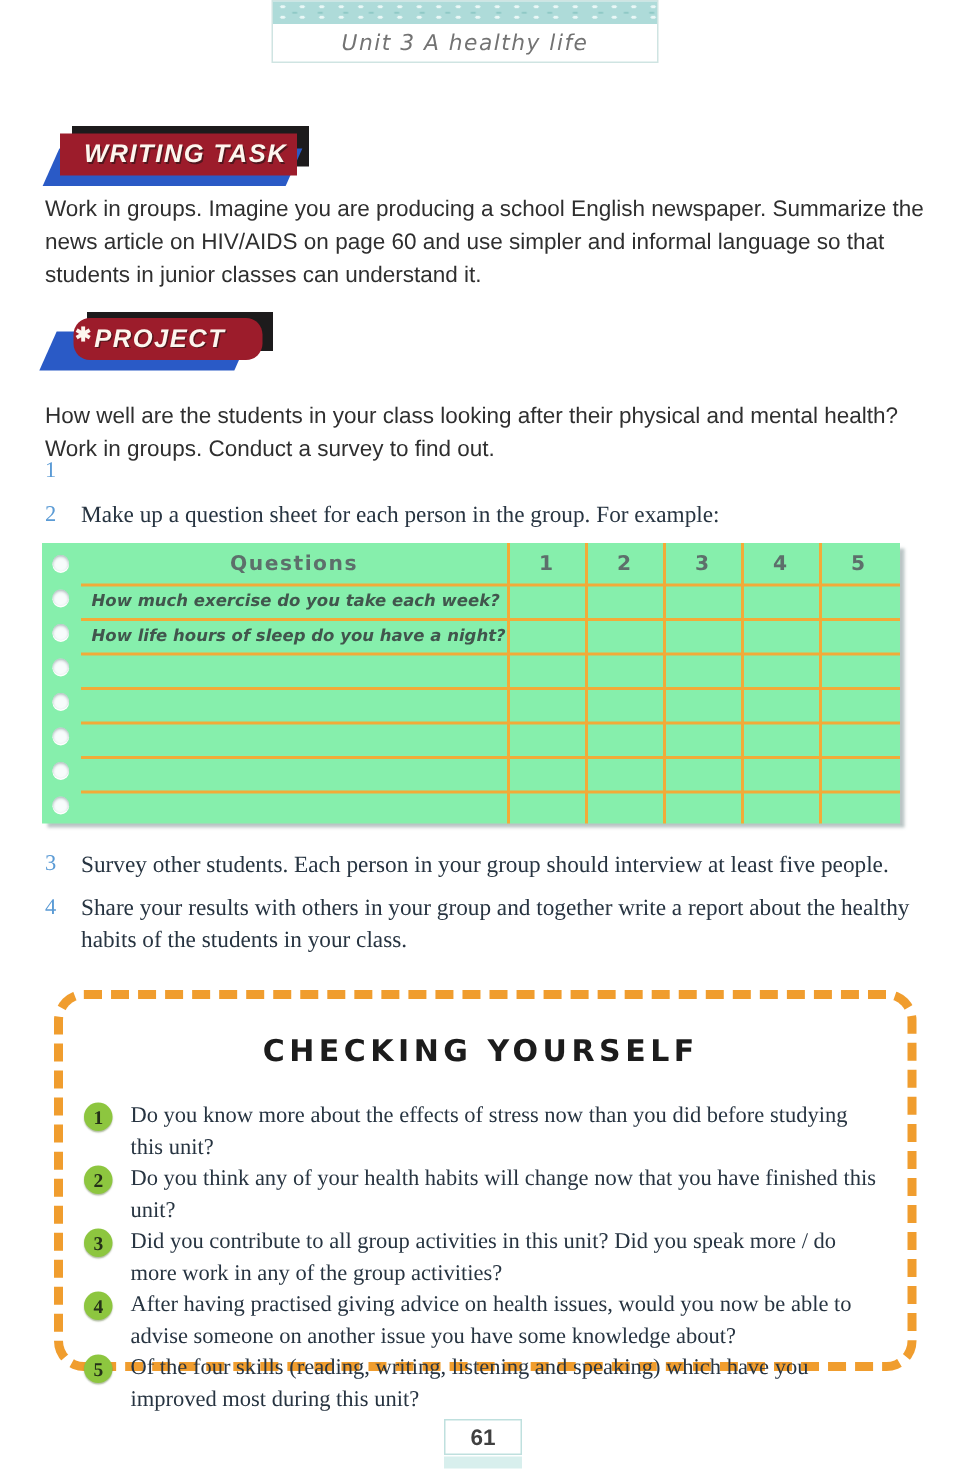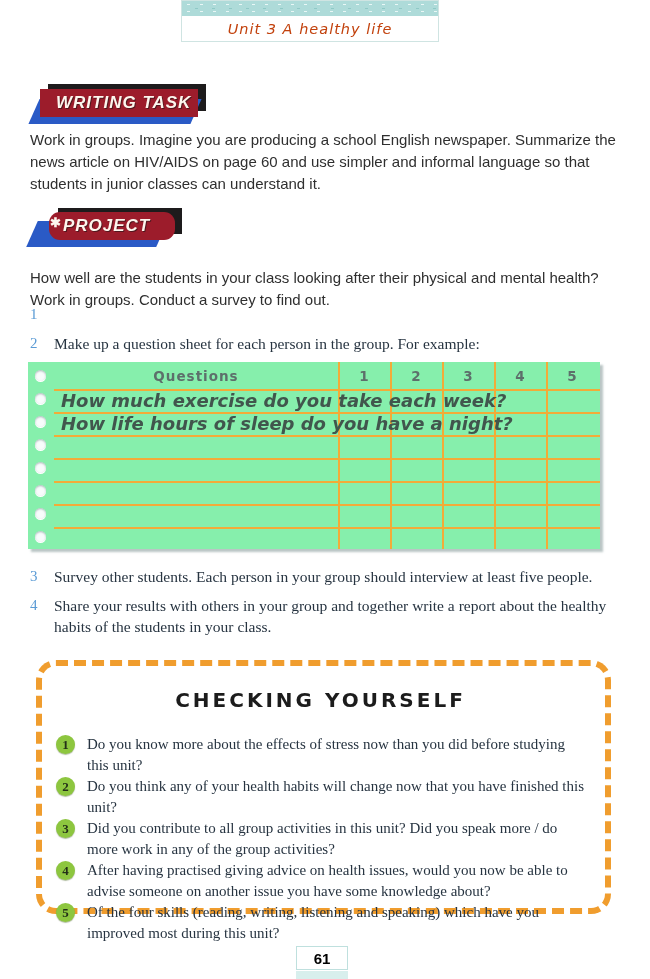--- a/index.html
+++ b/index.html
@@ -6,21 +6,21 @@
   html,body { width:650px; height:979px; }
   body { font-family:"Liberation Sans", sans-serif; background:#ffffff; position:relative; overflow:hidden; }
 
   
   .unit-header { position:absolute; left:181px; top:0; width:258px; height:42px;
     border:1px solid #cfe4e2; background:#ffffff; }
   .unit-band { height:15px; background-color:#aedbd9;
     background-image:radial-gradient(#e9f7f6 18%, transparent 19%), radial-gradient(#8fc9c6 14%, transparent 15%);
     background-size:13px 7px, 17px 9px; background-position:0 0, 6px 3px; }
   .unit-title { height:26px; display:flex; align-items:center; justify-content:center;
-    font-family:"DejaVu Sans", sans-serif; font-style:italic; font-size:14.5px; color:#c2410c; letter-spacing:1px; }
+    font-family:"DejaVu Sans", sans-serif; font-style:italic; font-size:14.5px; color:#737373; letter-spacing:1px; }
 
   
   .banner { position:absolute; }
   .banner .b-black { position:absolute; background:#1d1b1c; }
   .banner .b-blue  { position:absolute; background:#2a5ac6; transform:skewX(-24deg); }
   .banner .b-red   { position:absolute; background:#9c1c2b; display:flex; align-items:center; }
   .b-text { font-family:"Liberation Sans", sans-serif; font-weight:bold; font-style:italic;
     color:#fdf6ee; font-size:17px; letter-spacing:1px; white-space:nowrap;
     text-shadow:1px 1px 0 rgba(20,20,20,.55); }
   .banner-writing { left:30px; top:84px; width:185px; height:44px; }
@@ -50,39 +50,39 @@
   .hole { position:absolute; left:7px; width:11px; height:11px; border-radius:50%;
     background:#f8fcfc; box-shadow:inset 0 1px 2px rgba(140,160,160,.7), 0 1px 0 #ffffff; }
   .vline { position:absolute; top:0; bottom:0; width:2px; background:#f2ab38; }
   .hline { position:absolute; left:26px; right:0; height:2px; background:#f2ab38; }
   .q-header { position:absolute; left:26px; top:0; width:284px; height:27px;
     display:flex; align-items:center; justify-content:center;
     font-family:"DejaVu Sans", sans-serif; font-size:13.5px; color:#5d6f6b; letter-spacing:1px; }
   .col-num { position:absolute; top:0; height:27px; width:52px; display:flex; align-items:center; justify-content:center;
     font-family:"DejaVu Sans", sans-serif; font-size:13.5px; color:#5d6f6b; }
   .q-row { position:absolute; left:33px; width:276px; height:23px; display:flex; align-items:center;
-    font-family:"DejaVu Sans", sans-serif; font-style:italic; font-size:18px; color:#41564d; white-space:nowrap; }
+    font-family:"DejaVu Sans", sans-serif; font-style:italic; font-size:11px; color:#41564d; white-space:nowrap; }
 
   
   .check-box { position:absolute; left:36px; top:660px; width:575px; height:254px;
     border:6px dashed #f09d2e; border-radius:20px; background:#ffffff;
     padding:22px 18px 0 12px; }
   .check-title { text-align:center; font-family:"DejaVu Sans", sans-serif; font-weight:bold;
     font-size:20px; letter-spacing:3px; color:#1c1c1c; margin-bottom:22px; }
   .check-item { display:flex; margin-bottom:1px; }
   .check-badge { flex:0 0 19px; width:19px; height:19px; margin:1px 12px 0 2px; border-radius:50%;
     background:#8dc63f; box-shadow:0 1px 1px rgba(60,90,20,.4);
     display:flex; align-items:center; justify-content:center;
     font-family:"Liberation Serif", serif; font-weight:bold; font-size:13px; color:#243018; }
   .check-text { font-family:"Liberation Serif", serif; font-size:15px; line-height:20.5px; color:#273441; }
 
   
   .page-num-box { position:absolute; left:296px; top:946px; width:52px; height:24px;
     background:#ffffff; border:1px solid #bfe0de; display:flex; align-items:center; justify-content:center;
-    font-weight:bold; font-size:15px; color:#000000; }
+    font-weight:bold; font-size:15px; color:#404040; }
   .page-num-strip { position:absolute; left:296px; top:971px; width:52px; height:8px; background:#d8efed; }
 </style>
 </head>
 <body>
 
 <div class="unit-header">
   <div class="unit-band"></div>
   <div class="unit-title">Unit 3 A healthy life</div>
 </div>
 

